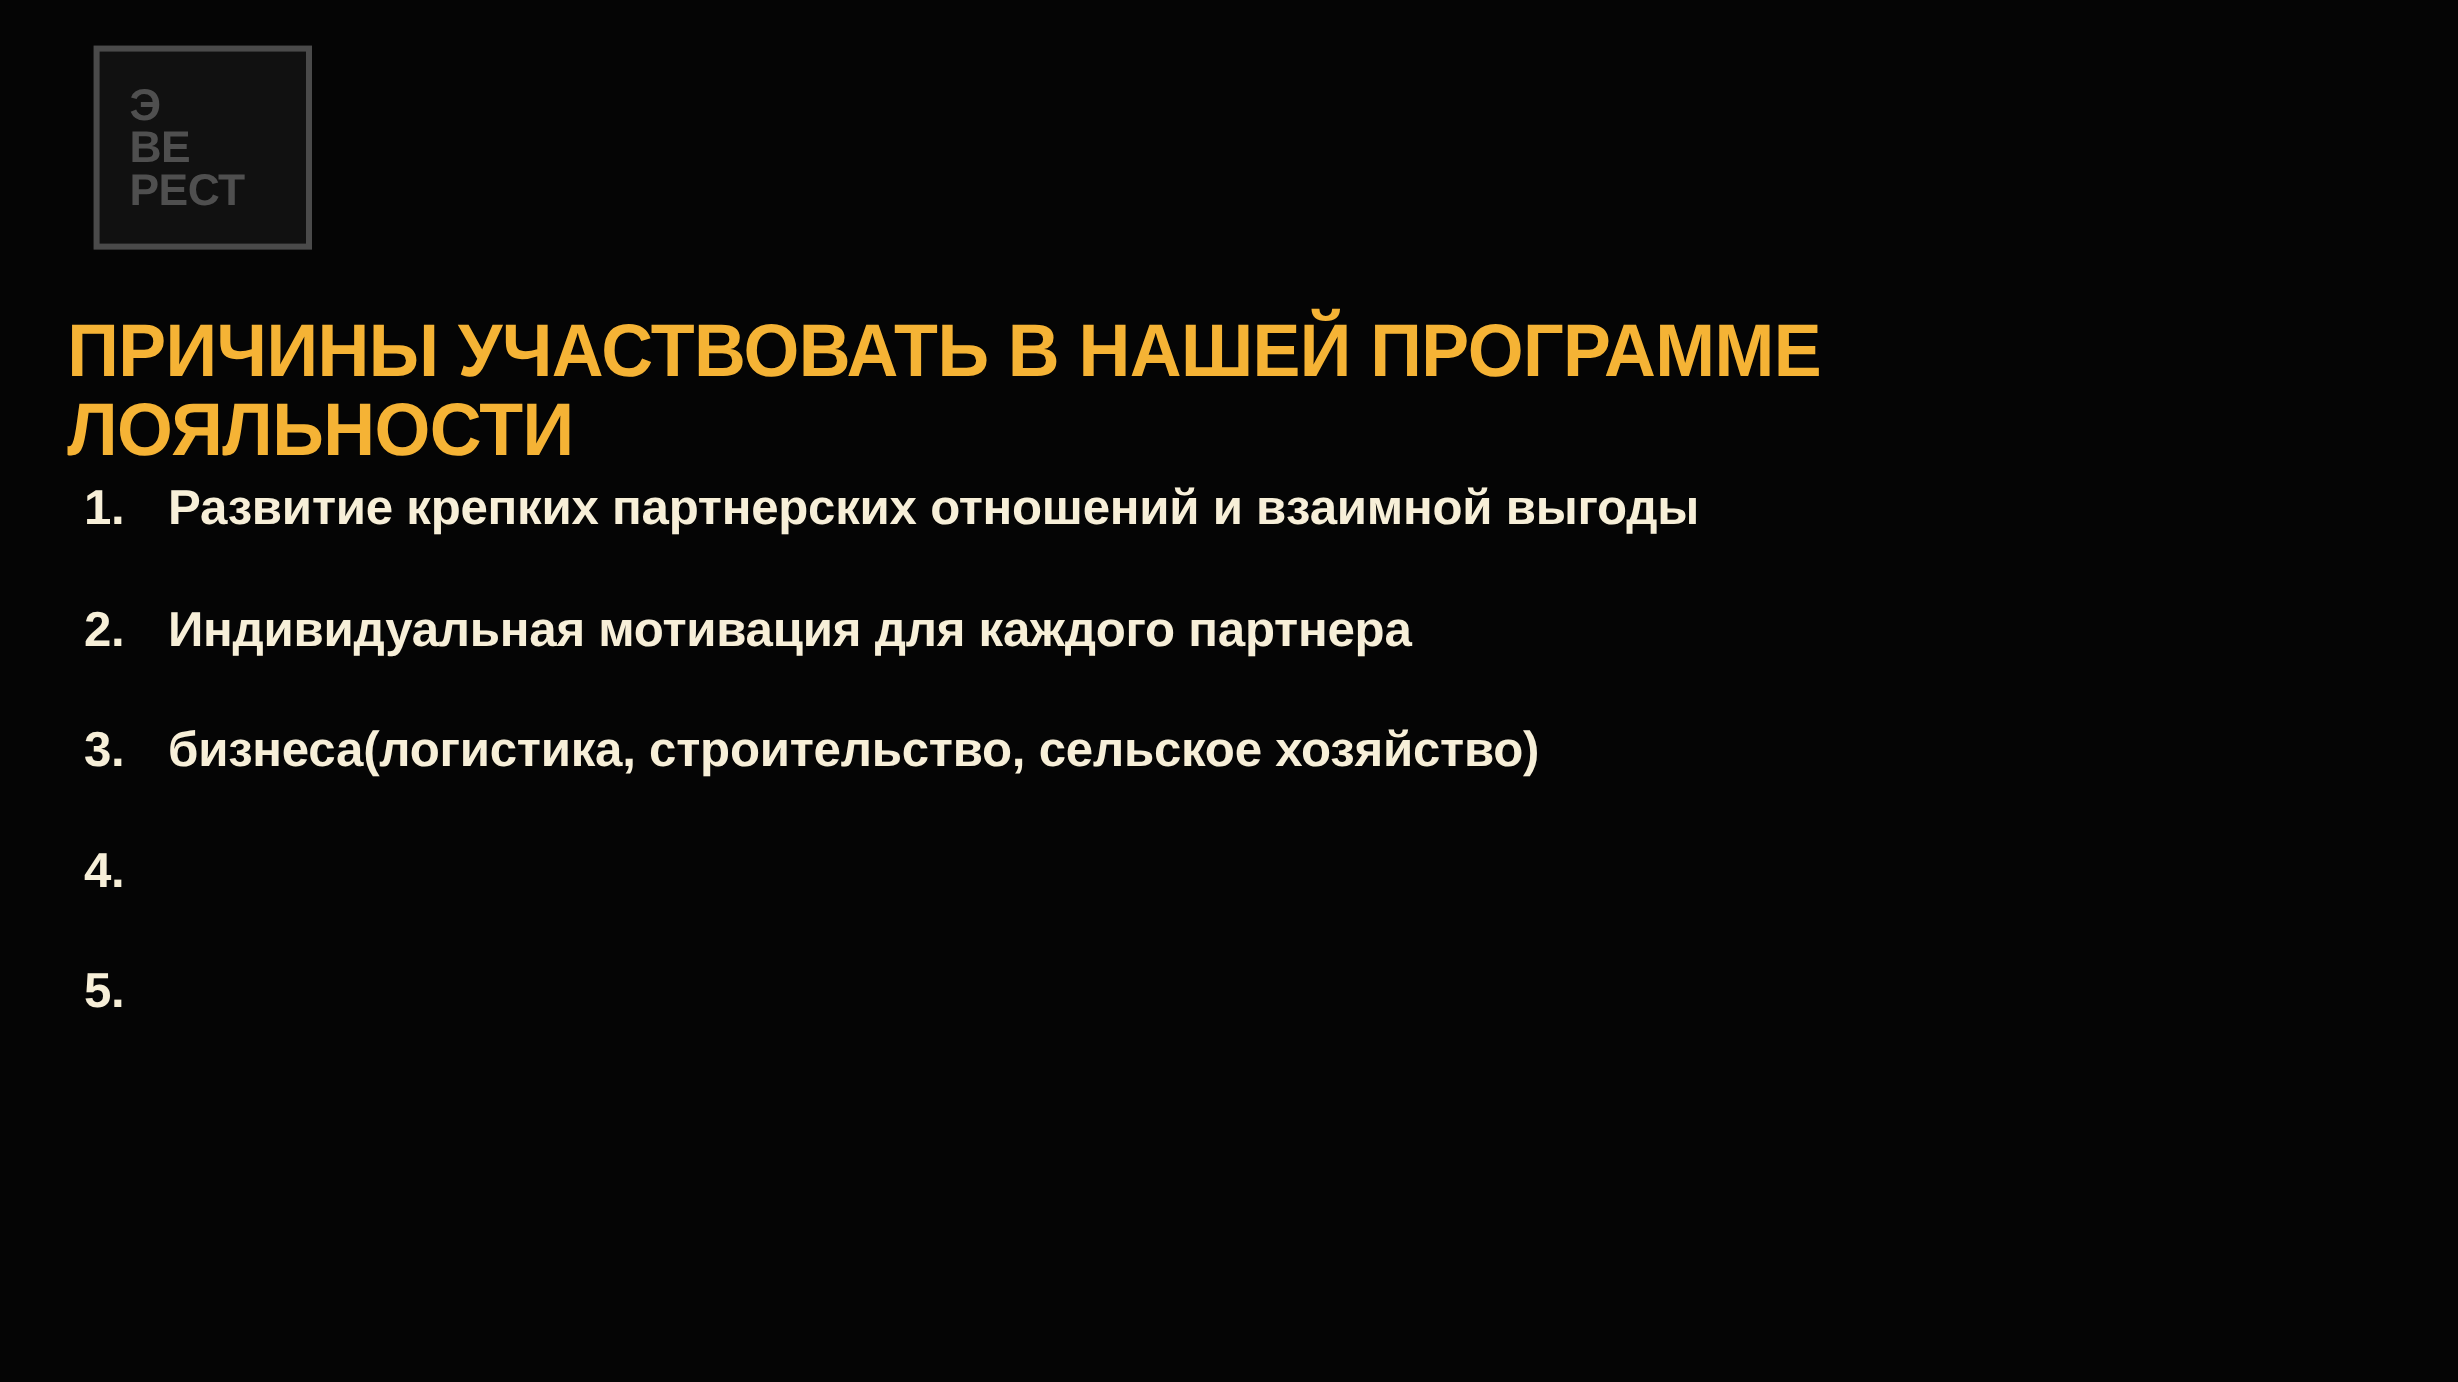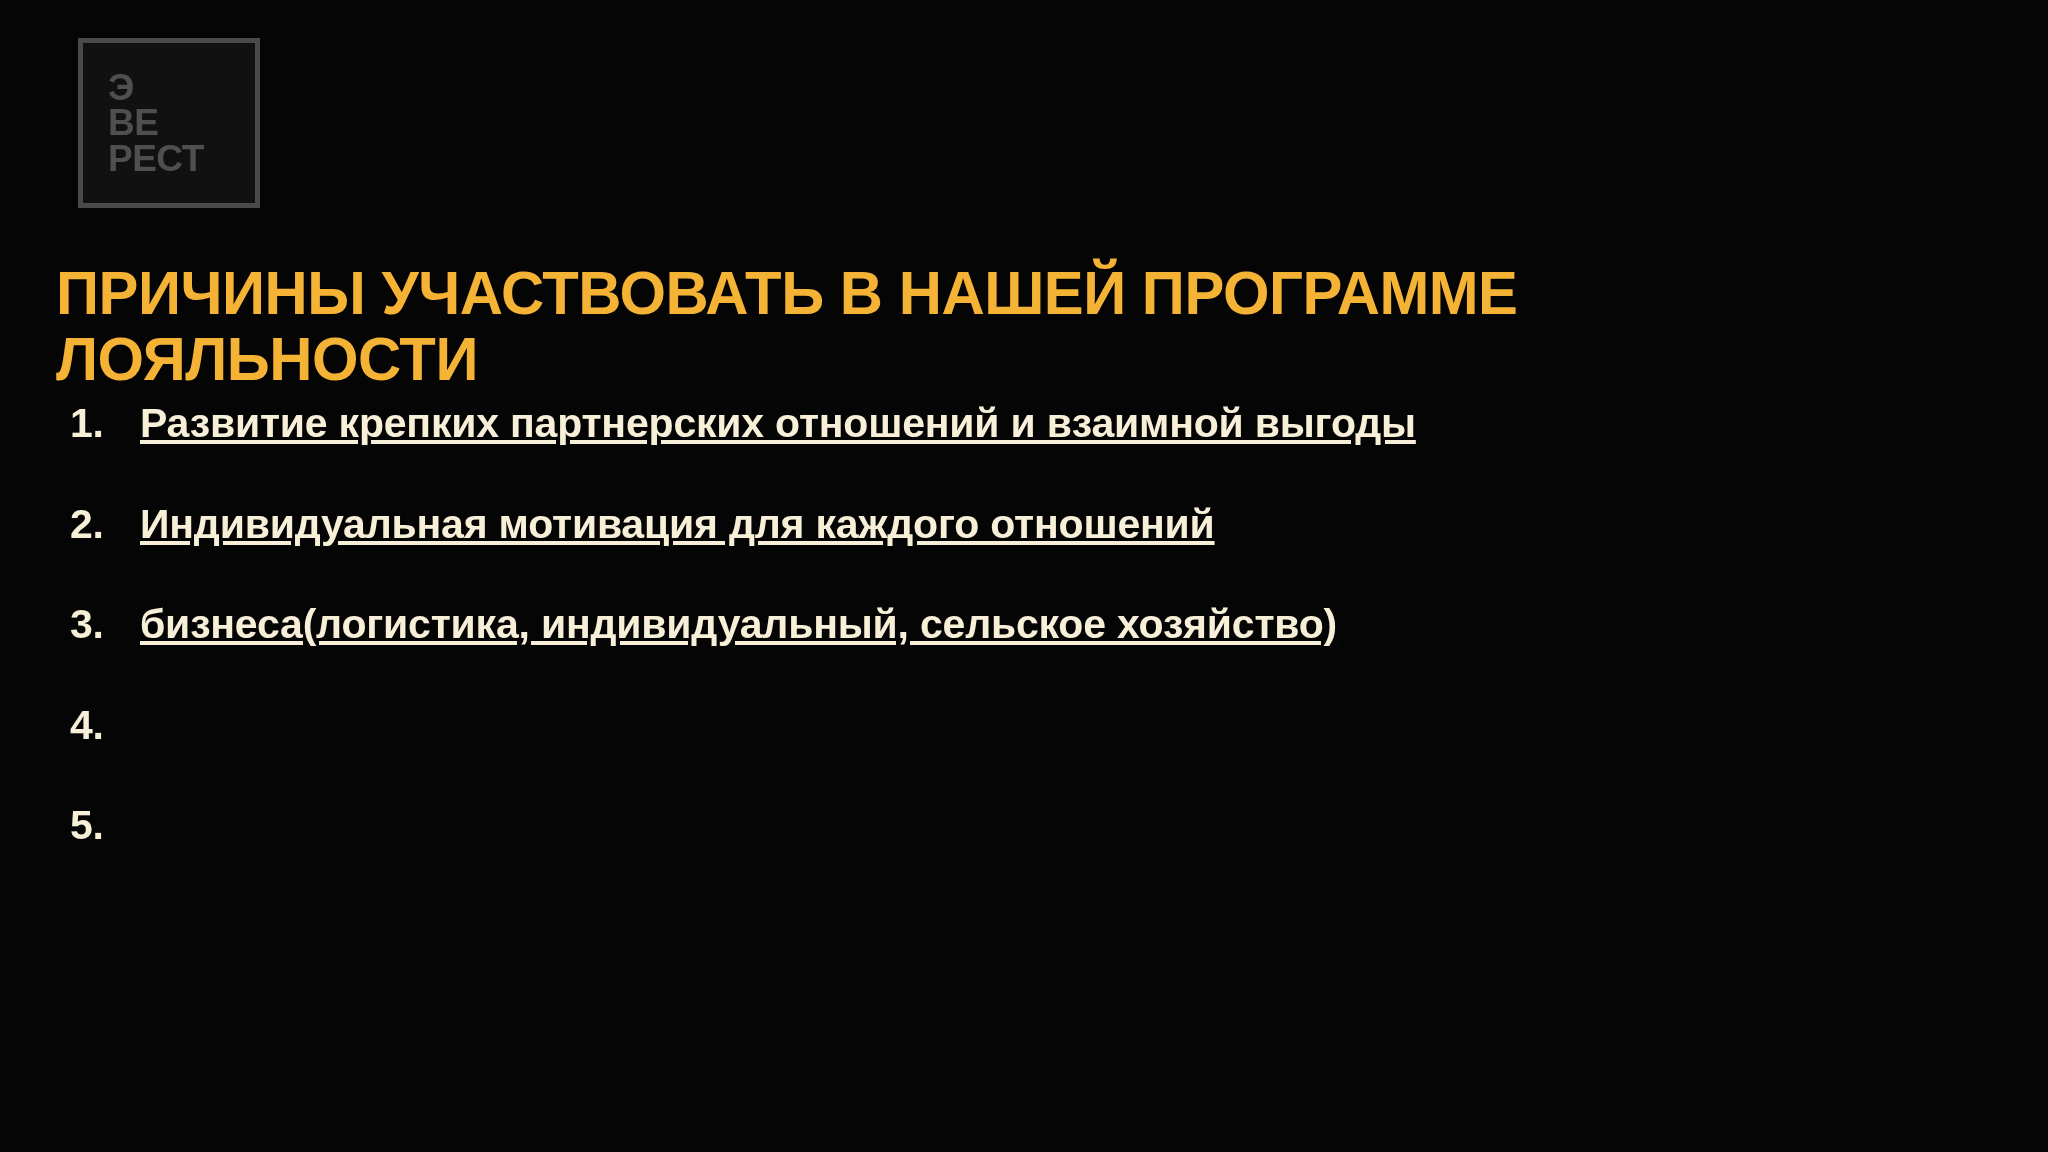--- a/index.html
+++ b/index.html
@@ -98,21 +98,21 @@
   .item-number {
     flex: 0 0 auto;
     width: 70px;
     text-align: left;
     color: #F7EFD8;
   }
   .item-text {
     flex: 1 1 auto;
     max-width: 1680px;
   }
-  .item-text .wrap-line { display: block; text-decoration: underline; }
+  .item-text .wrap-line { display: block; }
 </style>
 </head>
 <body>
 
 <div class="slide">
 
   <div class="logo-box">
     <span class="logo-line">Э</span>
     <span class="logo-line">ВЕ</span>
     <span class="logo-line">РЕСТ</span>
@@ -128,28 +128,28 @@
     <li class="list-item">
       <span class="item-number">1.</span>
       <span class="item-text">
         <span class="wrap-line">Развитие крепких партнерских отношений и взаимной выгоды</span>
       </span>
     </li>
 
     <li class="list-item">
       <span class="item-number">2.</span>
       <span class="item-text">
-        <span class="wrap-line">Индивидуальная мотивация для каждого отношений</span>
+        <span class="wrap-line">Индивидуальная мотивация для каждого партнера</span>
       </span>
     </li>
 
     <li class="list-item">
       <span class="item-number">3.</span>
       <span class="item-text">
-        <span class="wrap-line">бизнеса(логистика, индивидуальный, сельское хозяйство)</span>
+        <span class="wrap-line">бизнеса(логистика, строительство, сельское хозяйство)</span>
       </span>
     </li>
 
     <li class="list-item">
       <span class="item-number">4.</span>
     </li>
 
     <li class="list-item">
       <span class="item-number">5.</span>
     </li>

